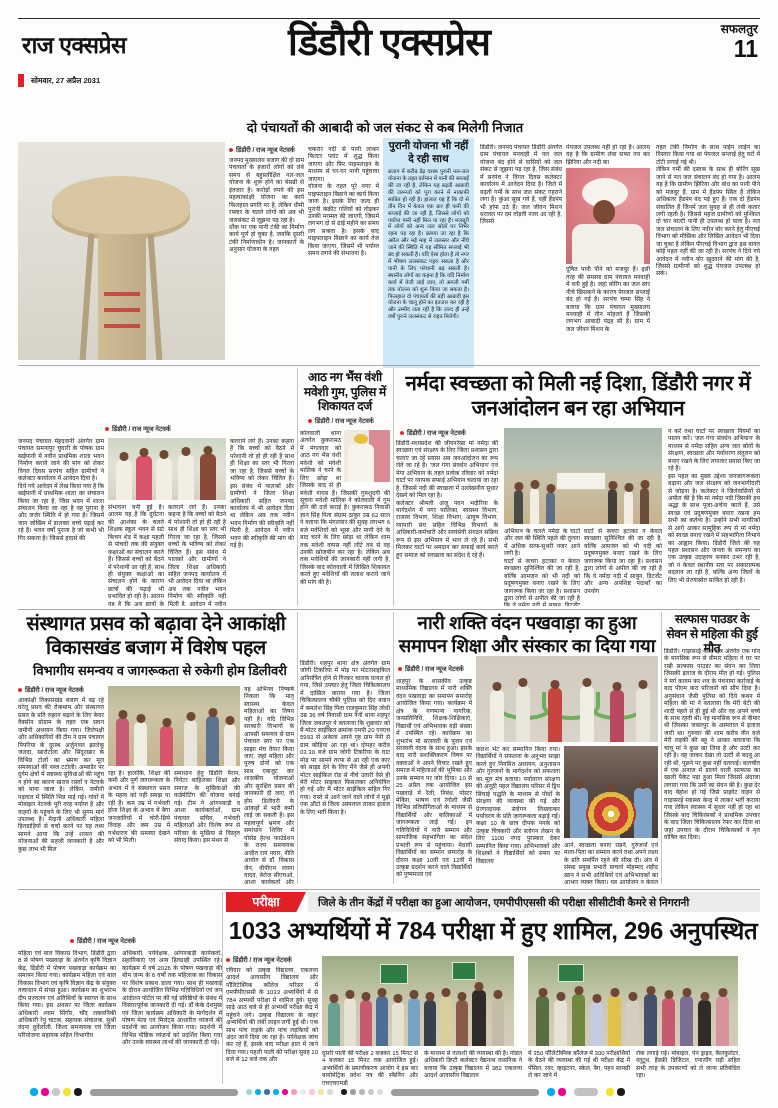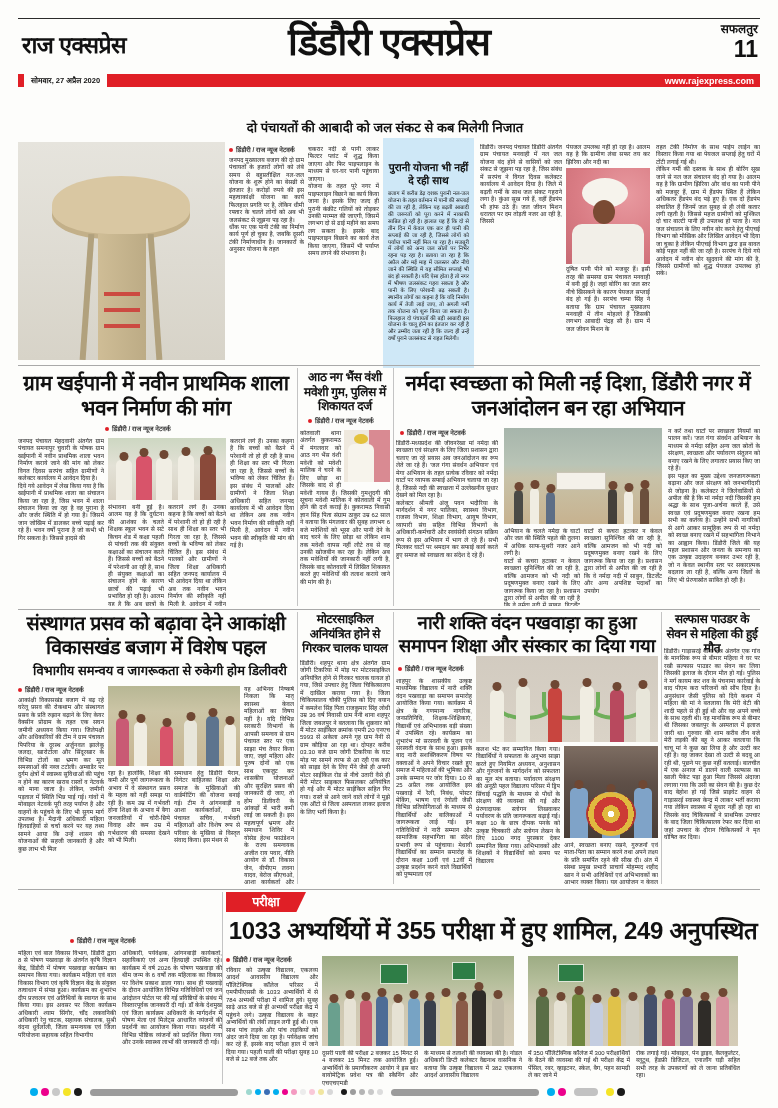--- a/index.html
+++ b/index.html
@@ -19,21 +19,21 @@
   .website{color:#fff;font-size:9px;font-weight:700;}
   .lead-headline{position:absolute;left:14px;top:86px;width:750px;text-align:center;
                  font-size:35px;font-weight:800;letter-spacing:-1px;line-height:1;}
   .subhead{position:absolute;font-weight:700;text-align:center;line-height:1.15;}
   .headline{position:absolute;font-weight:800;text-align:center;line-height:1.22;letter-spacing:-.3px;}
   .byline{display:flex;align-items:center;gap:3px;font-size:6.5px;font-weight:700;color:#333;margin-bottom:3px;}
   .byline .dot{width:4px;height:4px;border-radius:50%;background:#e01f26;flex:0 0 auto;}
   .byline-abs{position:absolute;}
   .bcol{position:absolute;font-size:6px;line-height:1.24;color:#1c1c1c;text-align:justify;overflow:hidden;}
   .bcol p{margin:0;white-space:pre-line;}
-  .bluebox{position:absolute;background:#cfe8f7;padding:23px 5px;box-sizing:border-box;overflow:hidden;}
+  .bluebox{position:absolute;background:#cfe8f7;padding:1px 5px;box-sizing:border-box;overflow:hidden;}
   .bluebox h3{margin:0 0 4px 0;text-align:center;font-size:10.5px;line-height:1.2;font-weight:800;}
   .bluebox p{margin:0;font-size:5.4px;line-height:1.28;text-align:justify;white-space:pre-line;}
   .photo{position:absolute;overflow:hidden;background:#ddd;}
   .pp{position:absolute;bottom:0;border-radius:5px 5px 0 0;}
   .pp:before{content:"";position:absolute;top:-8px;left:50%;transform:translateX(-50%);
              width:9px;height:9px;border-radius:50%;background:#6f4733;}
   .photo-tank{background:linear-gradient(180deg,#e6e4dd 0%,#dedbd2 55%,#d7d3c8 100%);}
   .tank-head{position:absolute;left:34px;top:34px;width:138px;height:58px;background:#d9c7a2;
              border-radius:55% 55% 45% 45%;box-shadow:0 5px 0 #c3b089;}
   .tank-neck{position:absolute;left:80px;top:92px;width:48px;height:126px;background:linear-gradient(90deg,#cfbd96,#bcab85);}
@@ -72,24 +72,21 @@
 
 <div class="page">
 
   <div class="top-rule"></div>
   <div class="brand">राज एक्सप्रेस</div>
   <div class="masthead-title">डिंडौरी एक्सप्रेस</div>
   <div class="city">सफलतुर</div>
   <div class="pagenum">11</div>
   <div class="dateline">
     <div class="red-chip"></div>
-    <div class="date">सोमवार, 27 अप्रैल 2020</div>
-    <div class="red-bar">
-      <span class="website">www.rajexpress.com</span>
-    </div>
+    <div class="date">सोमवार, 27 अप्रैल 2031</div>
   </div>
 
   <div class="subhead" style="left:205px;top:121px;width:360px;font-size:13px;">दो पंचायतों की आबादी को जल संकट से कब मिलेगी निजात</div>
 
   <div class="photo photo-tank" style="left:18px;top:142px;width:207px;height:218px;">
     <div class="tank-head"></div>
     <div class="tank-neck"></div>
     <div class="tank-leg" style="left:66px;transform:rotate(4deg);"></div>
     <div class="tank-leg" style="left:134px;transform:rotate(-4deg);"></div>
     <div class="tank-stripe" style="top:150px;"></div>
@@ -127,21 +124,20 @@
     </div>
     <p>दूषित पानी पीने को मजबूर हैं। इसी तरह की समस्या ग्राम पंचायत मनवाही में बनी हुई है। जहां बोरिंग का जल स्तर नीचे खिसकने के कारण पेयजल सप्लाई बंद हो गई है। सरपंच चम्पा सिंह ने बताया कि ग्राम पंचायत मुख्यालय मनवाही में तीन मोहल्ले हैं जिसकी लगभग आबादी पंद्रह सौ है। ग्राम में जल जीवन मिशन के</p>
   </div>
   <div class="bcol" style="left:656px;top:144px;width:104px;height:218px;">
     <p>तहत टंकी निर्माण के साथ पाईप लाईन का विस्तार किया गया था पेयजल सप्लाई हेतु घरों में टोंटी लगाई गई थी।
 लेकिन गर्मी की दस्तक के साथ ही बोरिंग सूख जाने से नल जल संचालन बंद हो गया है। आलम यह है कि ग्रामीण झिरिया और बांध का पानी पीने को मजबूर हैं, ग्राम में हैंडपंप स्थित हैं लेकिन अधिकतर हैंडपंप बंद पड़े हुए हैं। एक दो हैंडपंप संचालित हैं जिनमें जल सुबह से ही लंबी कतार लगी रहती है। जिससे महज ग्रामीणों को मुश्किल दो चार बाल्टी पानी ही उपलब्ध हो पाता है। नल जल संचालन के लिए नवीन बोर करने हेतु पीएचई विभाग को मौखिक और लिखित आवेदन भी दिया जा चुका है लेकिन पीएचई विभाग द्वारा इस बावत कोई पहल नहीं की जा रही है। सरपंच ने दिये गये आवेदन में नवीन बोर खुदवाने की मांग की है, जिससे ग्रामीणों को शुद्ध पेयजल उपलब्ध हो सके।</p>
   </div>
 
   <div class="rule-h" style="left:18px;top:365px;width:742px;"></div>
 
-  <div class="headline" style="left:18px;top:370px;width:276px;font-size:20.5px;">ग्राम खईपानी में नवीन प्राथमिक शाला भवन निर्माण की मांग</div>
   <div class="byline byline-abs" style="left:105px;top:424px;">
       <span class="dot"></span>
       <span>डिंडौरी / राज न्यूज नेटवर्क</span>
     </div>
   <div class="bcol" style="left:18px;top:438px;width:86px;height:168px;">
     <p>जनपद पंचायत मेहदवानी अंतर्गत ग्राम पंचायत समनापुर चुवारी के पोषक ग्राम खईपानी में नवीन प्राथमिक शाला भवन निर्माण कराये जाने की मांग को लेकर विगत दिवस सरपंच सहित ग्रामीणों ने कलेक्टर कार्यालय में आवेदन दिया है।
 दिये गये आवेदन में लेख किया गया है कि खईपानी में प्राथमिक शाला का संचालन किया जा रहा है, जिस भवन में शाला संचालन किया जा रहा है वह पुराना है और जर्जर स्थिति में हो गया है। जिसमें जान जोखिम में डालकर बच्चे पढ़ाई कर रहे हैं। भवन वर्षों पुराना है जो कभी भी गिर सकता है। जिससे हादसे की</p>
   </div>
   <div class="photo photo-school" style="left:108px;top:438px;width:118px;height:62px;">
     <div class="pp" style="left:8px;width:16px;height:40px;background:#f1eee4;"></div>
@@ -228,21 +224,20 @@
     <p>रहा है। हालांकि, शिक्षा की कमी और पूर्ण जागरूकता के अभाव में वे संस्थागत प्रसव के महत्व को नहीं समझ पा रही हैं। कम उम्र में गर्भवती होना शिक्षा के अभाव में बैगा जनजातियों में चोरी-छिपे विवाह और कम उम्र में गर्भधारण की समस्या देखने को भी मिली।</p>
   </div>
   <div class="bcol" style="left:174px;top:770px;width:66px;height:114px;">
     <p>समाधान हेतु डिंडौरी पैरान, निगेटर बाहिलका शिक्षा और समाज के मुखियाओं की वार्डमीटिंग की योजना बनाई गई। टीम ने आंगनबाड़ी व आशा कार्यकर्ताओं, ग्राम पंचायत सचिव, गर्भवती महिलाओं और विशेष रूप से परिवार के मुखिया से विस्तृत संवाद किया। इस मंथन से</p>
   </div>
   <div class="bcol" style="left:244px;top:686px;width:50px;height:198px;">
     <p>यह अभिनव निष्कर्ष निकला कि मातृ स्वास्थ्य केवल महिलाओं का विषय नहीं है। यदि विभिन्न सरकारी विभागों के आपसी समन्वय से ग्राम पंचायत स्तर पर एक साझा मंच तैयार किया जाए, जहां महिला और पुरुष दोनों को एक साथ एकजुट कर शासकीय योजनाओं और सुरक्षित प्रसव की जानकारी दी जाए, तो होम डिलीवरी के आंकड़ों में भारी कमी लाई जा सकती है। इस महत्वपूर्ण भ्रमण और समाधान शिविर में योसेड हेल्थ फाउंडेशन के राज्य समन्वयक अजीत राय पवार, नीति आयोग से डॉ. विकास जैन, बीपीएम लवना यादव, बेरोज सीएचओ, आशा कार्यकर्ता और पंचायत सचिव प्रमुख रूप से उपस्थित रहे। प्रशासन अब इस समन्वित जन-जागरूकता मॉडल को जल्द ही पायलट पर उतारने की तैयारी कर रहा है।</p>
   </div>
 
   <div class="rule-v" style="left:297px;top:612px;height:272px;"></div>
-  <div class="headline" style="left:300px;top:612px;width:90px;font-size:12px;">मोटरसाइकिल अनियंत्रित होने से गिरकर चालक घायल</div>
   <div class="bcol" style="left:300px;top:660px;width:90px;height:224px;">
     <p>डिंडौरी। शहपुर थाना क्षेत्र अंतर्गत ग्राम जोगी टिकरिया में मोड़ पर मोटरसाइकिल अनियंत्रित होने से गिरकर चालक घायल हो गया, जिसे उपचार हेतु जिला चिकित्सालय में दाखिल कराया गया है। जिला चिकित्सालय चौकी पुलिस को दिए बयान में कमलेश सिंह पिता राजकुमार सिंह लोधी उम्र 36 वर्ष निवासी ग्राम नैनी थाना शहपुर जिला जबलपुर ने बतलाया कि शुक्रवार को मैं मोटर साईकिल क्रमांक एमपी 20 एनएच 5993 से अकेला अपने गृह ग्राम नैनी से ग्राम कौड़िया आ रहा था। दोपहर करीब 03.30 बजे ग्राम जोगी टिकरिया के घाट मोड़ पर सामने तरफ से आ रही एक कार को साइड देने के लिए मैंने जैसे ही अपनी मोटर साईकिल रोड से नीचे उतारी वैसे ही मेरी मोटर साइकल फिसलकर अनियंत्रित हो गई और मैं मोटर साईकिल सहित गिर गया। रास्ते से आने जाने वाले लोगों ने मुझे एक ऑटो से जिला अस्पताल लाकर इलाज के लिए भर्ती किया है।</p>
   </div>
 
   <div class="rule-v" style="left:393px;top:612px;height:272px;"></div>
   <div class="headline" style="left:396px;top:612px;width:262px;font-size:18.5px;">नारी शक्ति वंदन पखवाड़ा का हुआ समापन शिक्षा और संस्कार का दिया गया संदेश</div>
   <div class="byline byline-abs" style="left:398px;top:664px;">
       <span class="dot"></span>
       <span>डिंडौरी / राज न्यूज नेटवर्क</span>
     </div>
@@ -287,21 +282,22 @@
     </div>
   <div class="bcol" style="left:18px;top:950px;width:98px;height:134px;">
     <p>महिला एवं बाल विकास विभाग, डिंडौरी द्वारा 8 से पोषण पखवाड़ा के अंतर्गत कृषि विज्ञान केंद्र, डिंडौरी में पोषण पखवाड़ा कार्यक्रम का समापन किया गया। कार्यक्रम महिला एवं बाल विकास विभाग एवं कृषि विज्ञान केंद्र के संयुक्त तत्वाधान में संपन्न हुआ। कार्यक्रम का शुभारंभ दीप प्रज्वलन एवं अतिथियों के स्वागत के साथ किया गया। इस अवसर पर जिला कार्यक्रम अधिकारी श्याम सिंगौर, चाँद लकवनिकी अधिकारी रेनु चाटक, सहायक संचालक, सुश्री वंदना धुर्वेलोली, जिला समन्वयक एवं जिला परियोजना सहायक सहित विभागीय</p>
   </div>
   <div class="bcol" style="left:122px;top:950px;width:100px;height:134px;">
     <p>अधिकारी, पर्यवेक्षक, आंगनबाड़ी कार्यकर्ता, सहायिकाएं एवं अन्य हितग्राही उपस्थित रहे। कार्यक्रम में वर्ष 2026 के पोषण पखवाड़ा की थीम जन्म के 6 वर्षों तक महिलाक का विकास पर विशेष प्रकाश डाला गया। साथ ही पखवाड़े के दौरान आयोजित विभिन्न गतिविधियों एवं जन आंदोलन पोर्टल पर की गई प्रविष्टियों के संबंध में विस्तारपूर्वक जानकारी दी गई। डॉ केके देशमुख एवं जिला कार्यक्रम अधिकारी के मार्गदर्शन में पोषण मेला एवं मिलेट्स आधारित व्यंजनों की प्रदर्शनी का आयोजन किया गया। प्रदर्शनी में विभिन्न पौष्टिक व्यंजनों को प्रदर्शित किया गया और उनके स्वास्थ्य लाभों की जानकारी दी गई।</p>
   </div>
 
   <div class="rule-v" style="left:222px;top:892px;height:192px;"></div>
   <div class="exam-label" style="left:226px;top:892px;width:80px;height:20px;font-size:12.5px;line-height:20px;">परीक्षा</div>
-  <div class="headline" style="left:226px;top:916px;width:534px;font-size:24px;">1033 अभ्यर्थियों में 355 परीक्षा में हुए शामिल, 249 अनुपस्थित</div>
+  <div class="kicker" style="left:308px;top:892px;width:452px;height:20px;font-size:10.5px;">जिले के तीन केंद्रों में परीक्षा का हुआ आयोजन, एमपीपीएससी की परीक्षा सीसीटीवी कैमरे से निगरानी</div>
+  <div class="headline" style="left:226px;top:916px;width:534px;font-size:24px;">1033 अभ्यर्थियों में 784 परीक्षा में हुए शामिल, 296 अनुपस्थित</div>
   <div class="bcol" style="left:226px;top:956px;width:92px;height:144px;">
     <div class="byline">
         <span class="dot"></span>
         <span>डिंडौरी / राज न्यूज नेटवर्क</span>
       </div>
     <p>रविवार को उत्कृष्ट विद्यालय, एकलव्य आदर्श आवासीय विद्यालय और पॉलिटेक्निक कॉलेज परिसर में एमपीपीएससी के 1033 अभ्यर्थियों में से 784 अभ्यर्थी परीक्षा में शामिल हुये। सुबह साढ़े आठ बजे से ही अभ्यर्थी परीक्षा केंद्र में पहुंचने लगे। उत्कृष्ट विद्यालय के बाहर अभ्यर्थियों की लंबी लाइन लगी हुई थी। एक साथ पांच लड़के और पांच लड़कियों को अंदर जाने दिया जा रहा है। पर्यवेक्षक जांच कर रहे हैं, इसके बाद परीक्षा हाल में जाने दिया गया। पहली पाली की परीक्षा सुबह 10 बजे से 12 बजे तक और</p>
   </div>
   <div class="photo photo-exam" style="left:322px;top:956px;width:192px;height:90px;">
     <div class="sign" style="left:58px;top:8px;width:26px;height:18px;"></div>
     <div class="sign" style="left:130px;top:6px;width:22px;height:16px;"></div>

